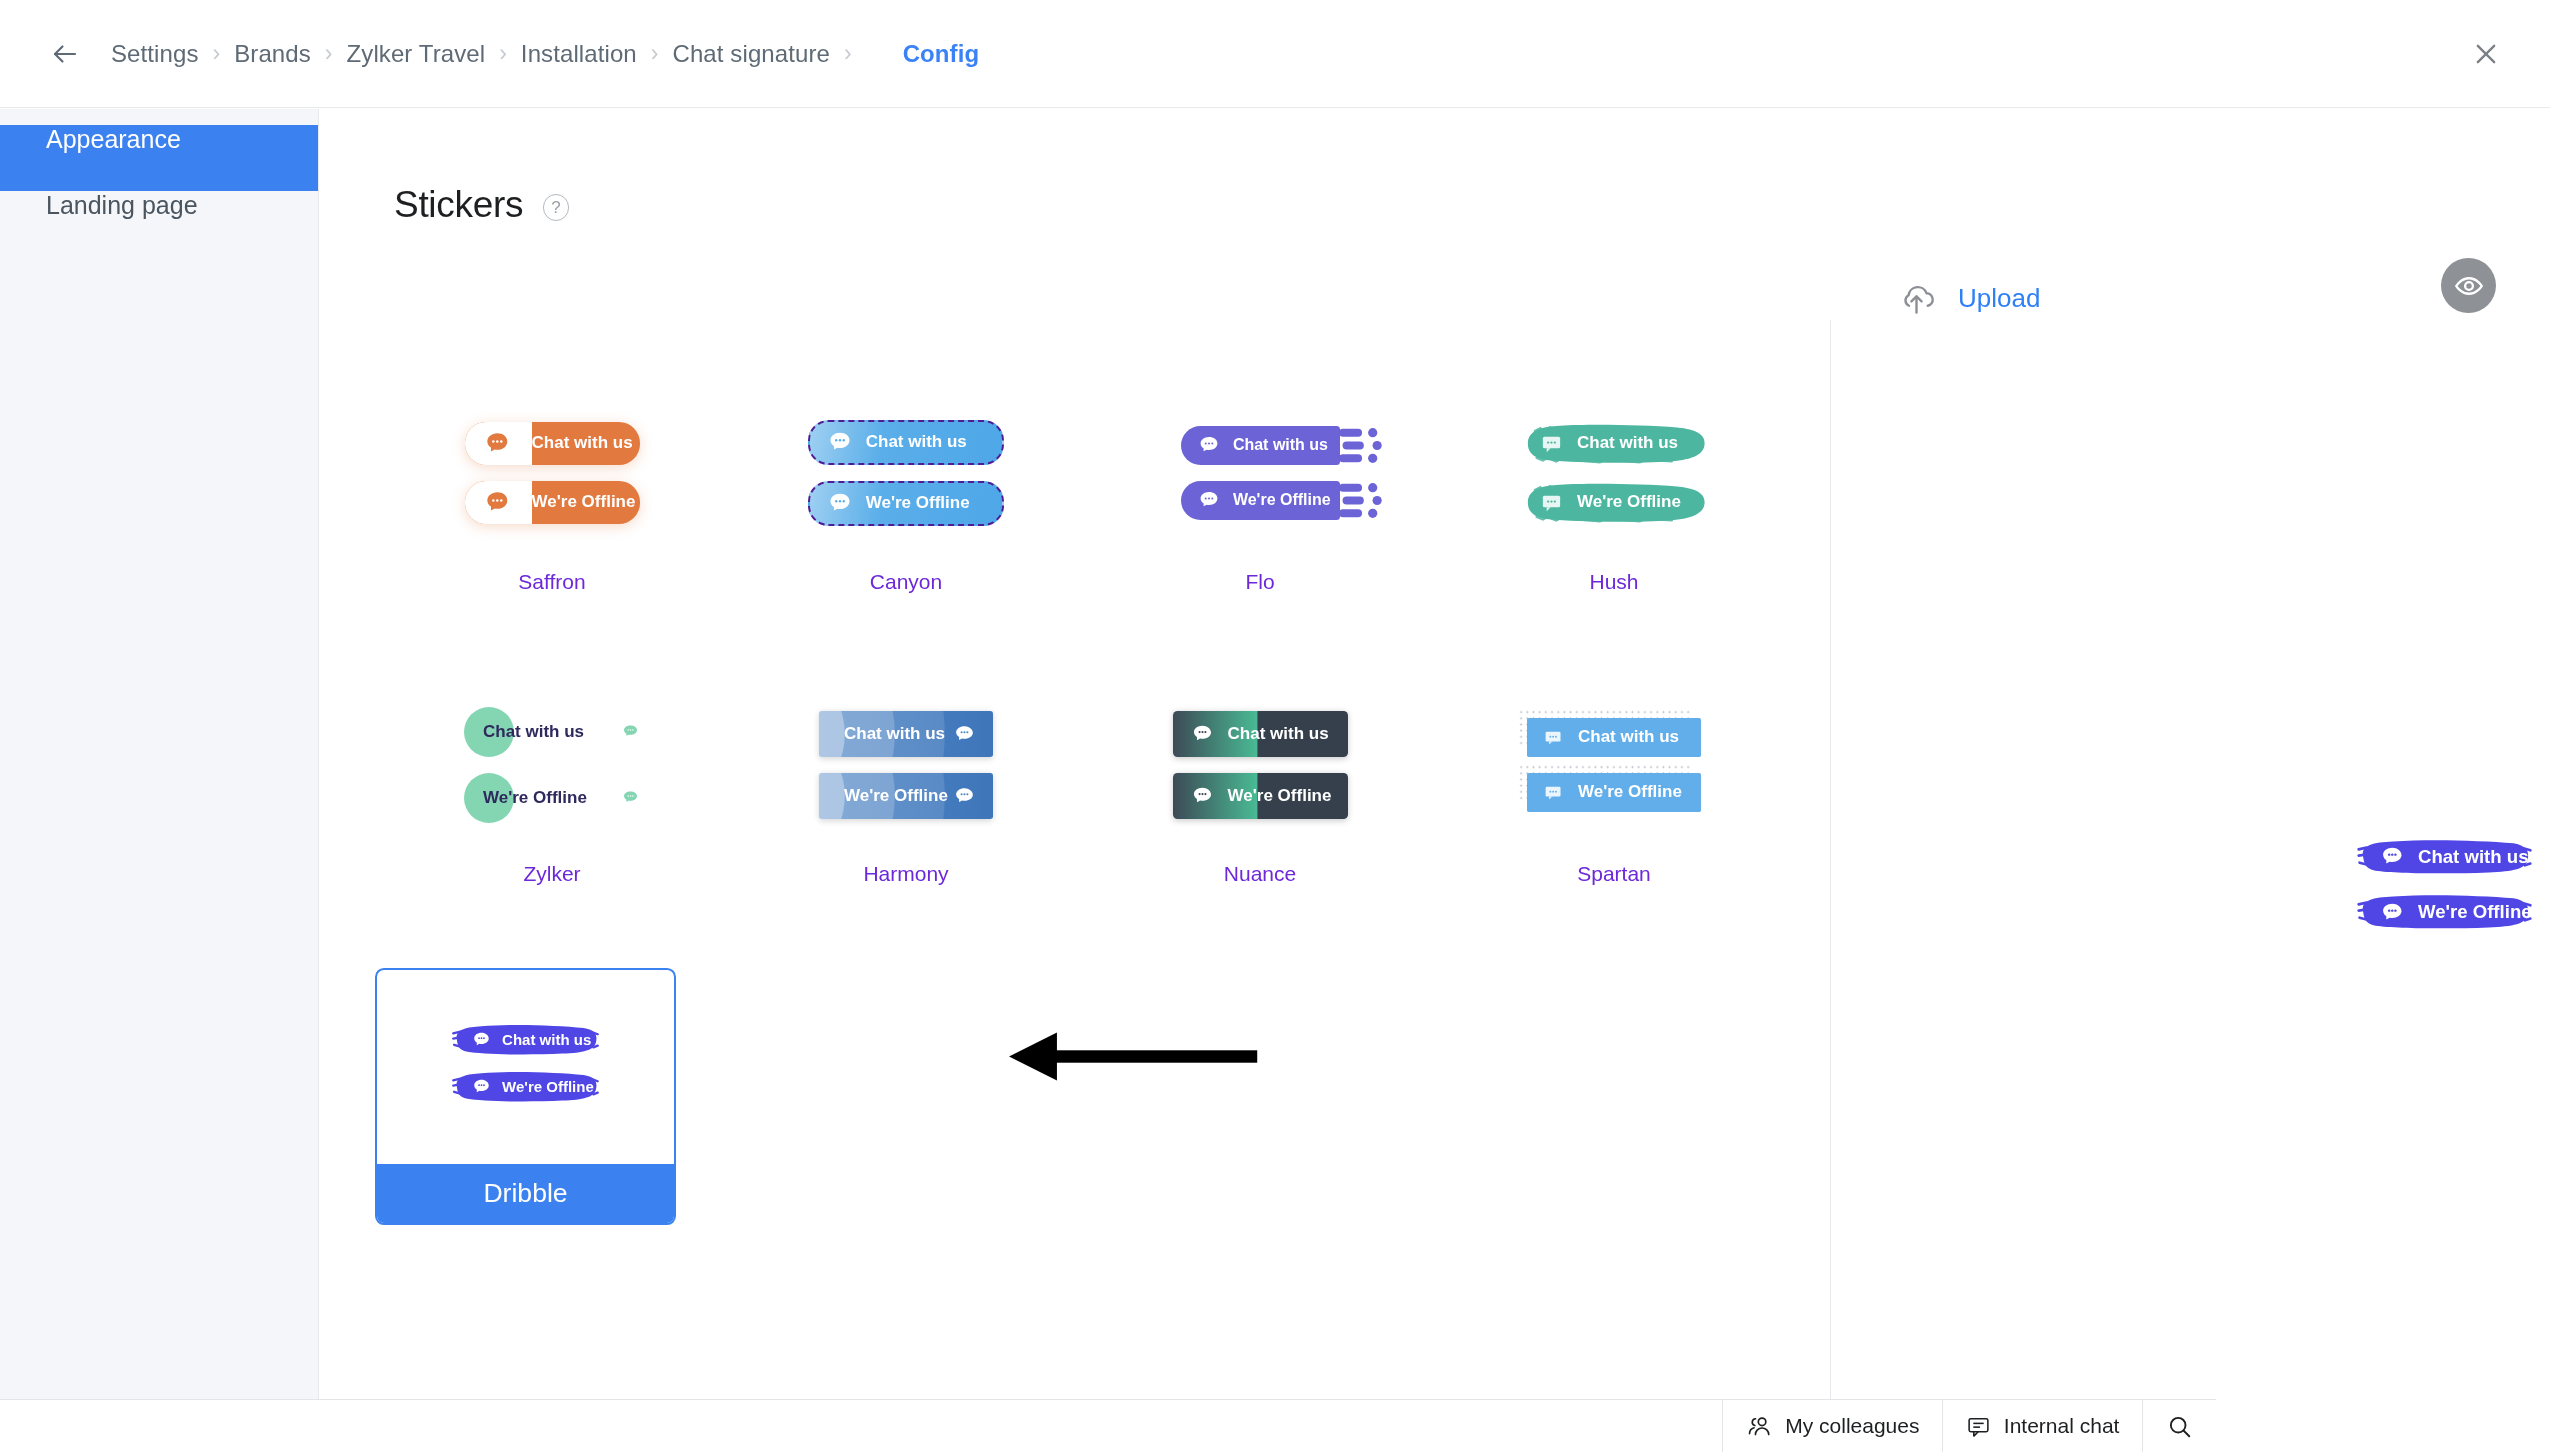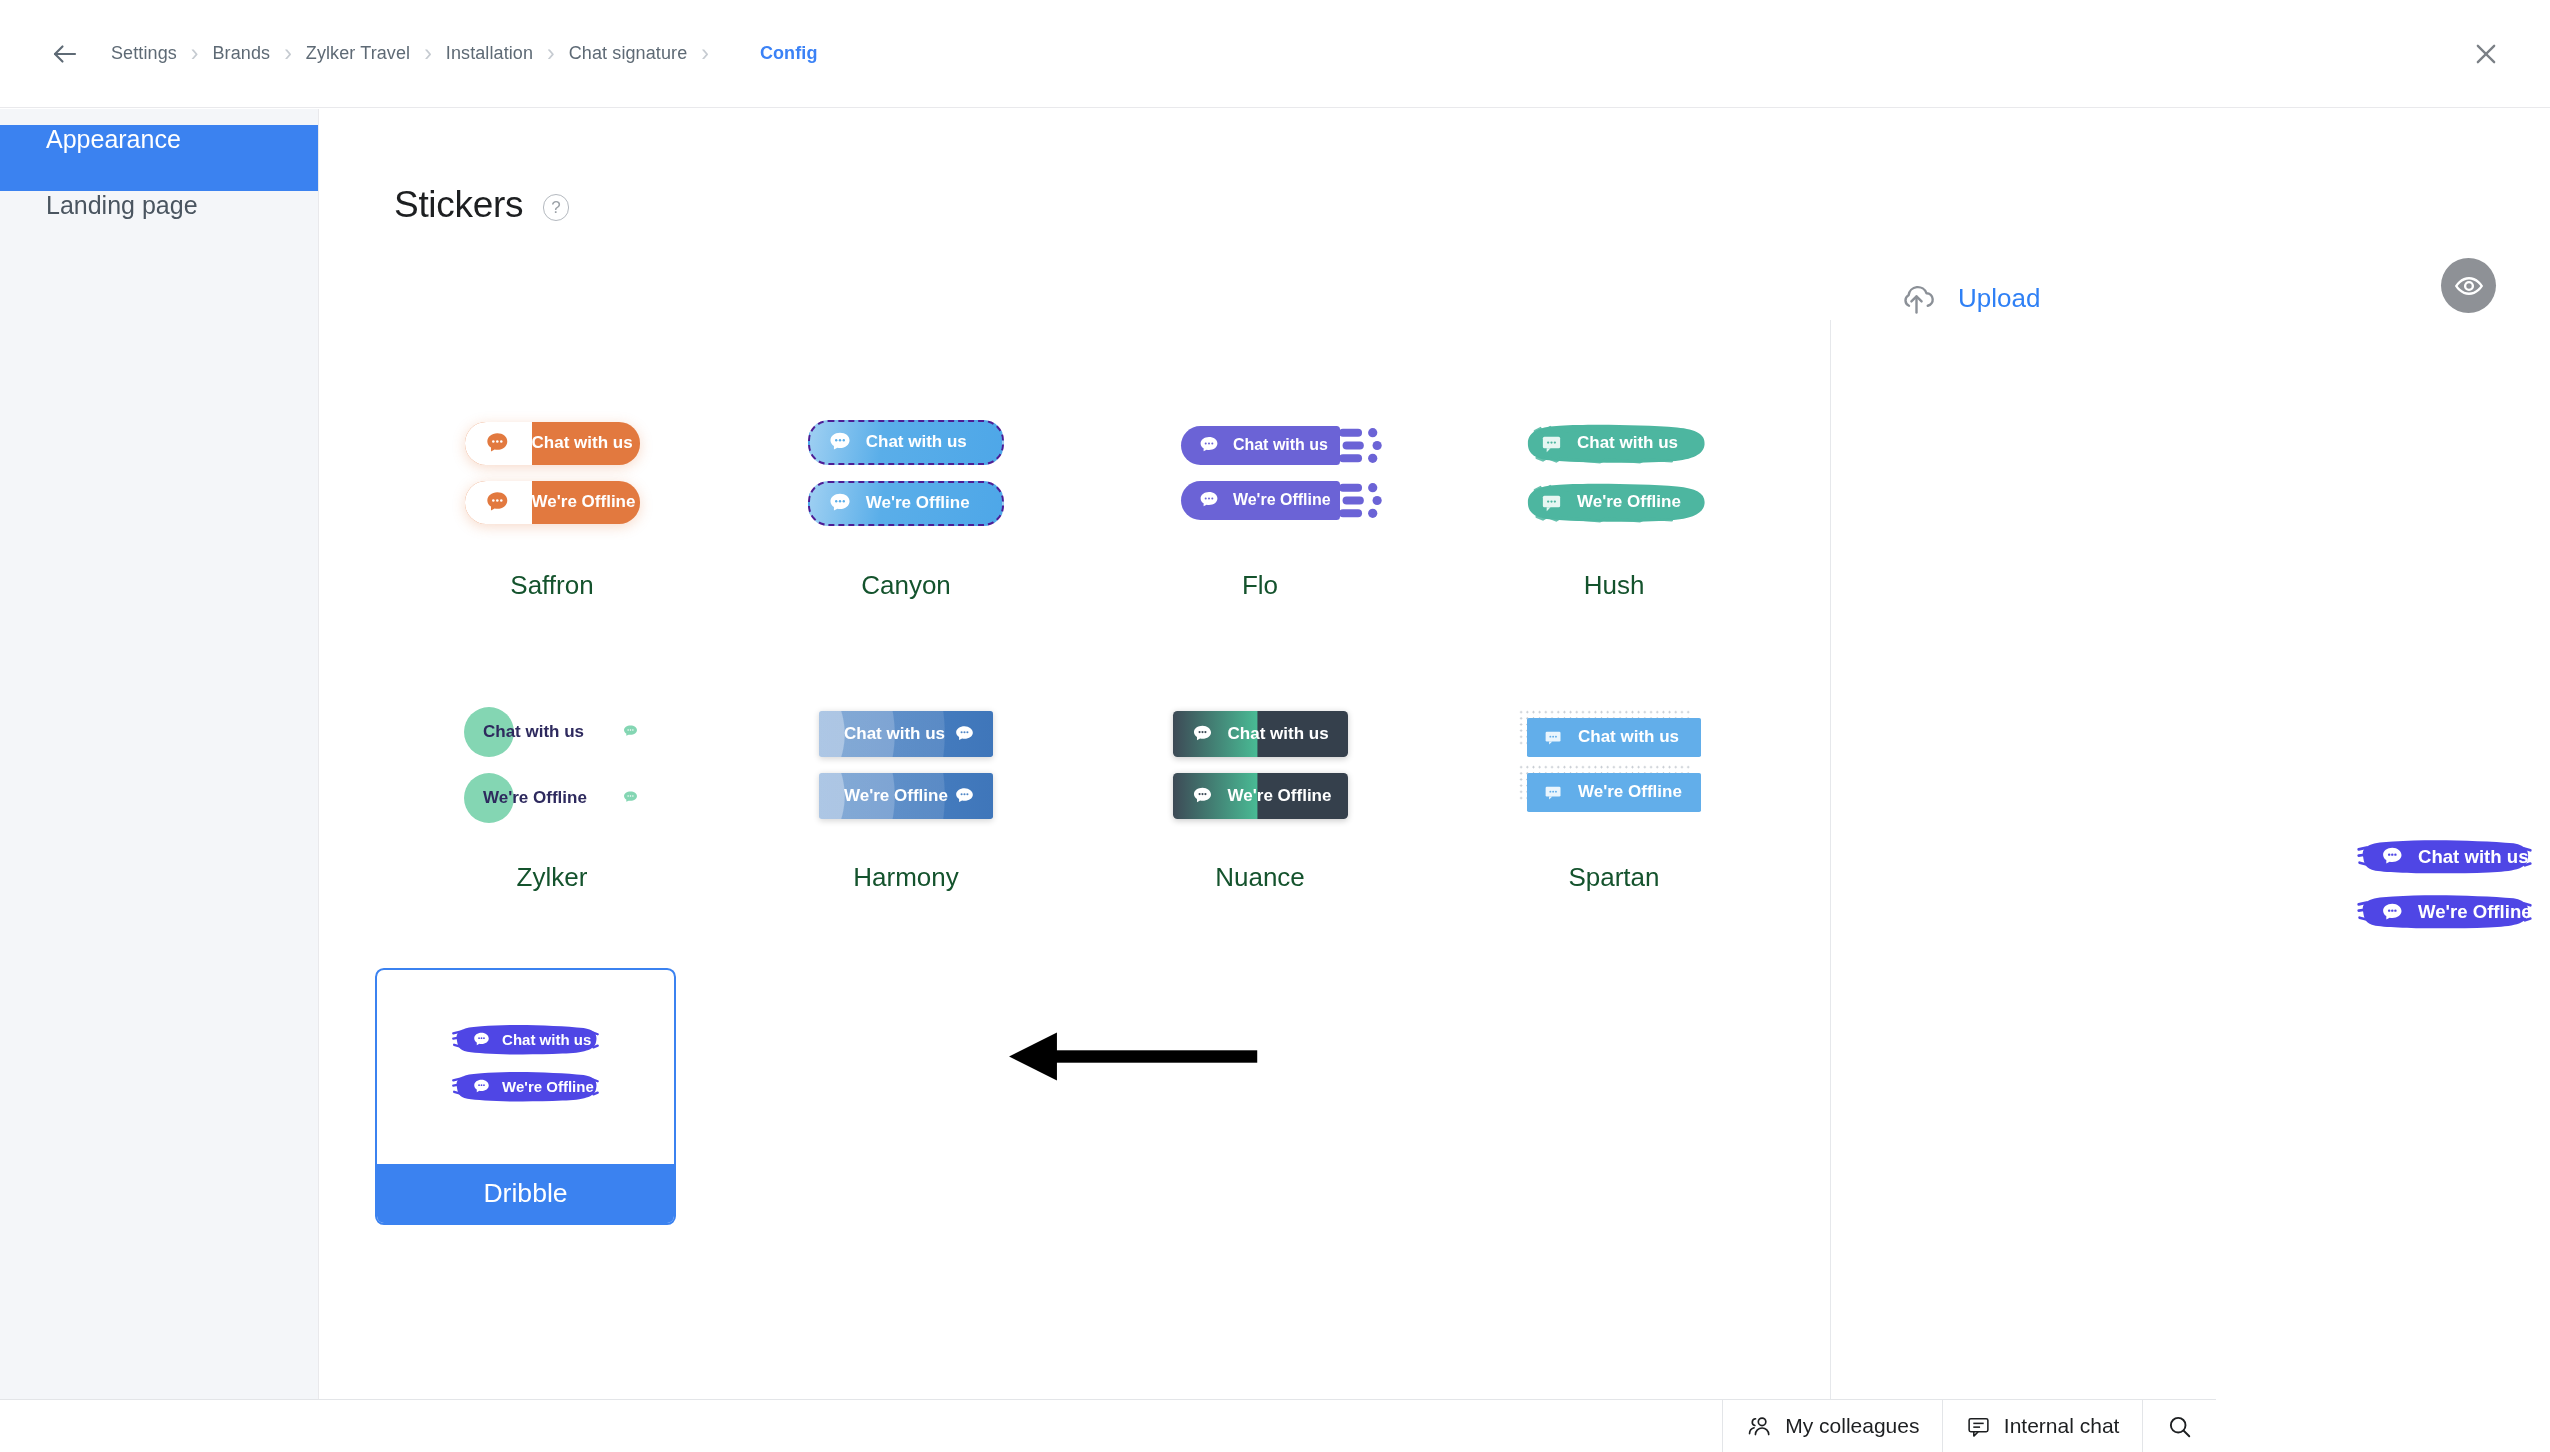--- a/index.html
+++ b/index.html
@@ -17,21 +17,21 @@
     background:#fff; border-bottom:0.9px solid #e9e9ec;
     display:flex; align-items:center;
   }
   .back-btn {
     margin-left:43px; width:43px; height:43px;
     display:flex; align-items:center; justify-content:center;
     cursor:pointer;
   }
   .crumbs { display:flex; align-items:center; margin-left:25px; }
   .crumb {
-    font-size:18px; color:#5e6a75; letter-spacing:0.1px; white-space:nowrap;
+    font-size:24px; color:#5e6a75; letter-spacing:0.1px; white-space:nowrap;
     cursor:pointer;
   }
   .crumb.current { color:#3b82f6; font-weight:bold; cursor:default;margin-left:37px; }
   .crumb-sep {
     margin:0 14px; color:#c6cbd1; font-size:23px; line-height:1;
     display:flex; align-items:center;
   }
   .close-x {
     position:absolute; right:43px; top:32px; width:43px; height:43px;
     display:flex; align-items:center; justify-content:center; cursor:pointer;
@@ -93,21 +93,21 @@
     width:354px; height:292px;
     display:flex; flex-direction:column; align-items:center;
     justify-content:flex-start; cursor:pointer; position:relative;
   }
   .card .stickers {
     height:195px; display:flex; flex-direction:column;
     align-items:center; justify-content:center; gap:16px;
     width:100%;
   }
   .card-label {
-    font-size:26px; color:#14532d; text-align:center;
+    font-size:21px; color:#6d28d9; text-align:center;
   }
 
   
   .card.selected {
     border:2.7px solid #3b82f0; border-radius:8.9px;
     width:301px; height:257px; margin-top:8.9px;
     overflow:hidden; background:#fff;
   }
   .card.selected .stickers { height:186px; gap:10.6px; }
   .card.selected .card-label {

